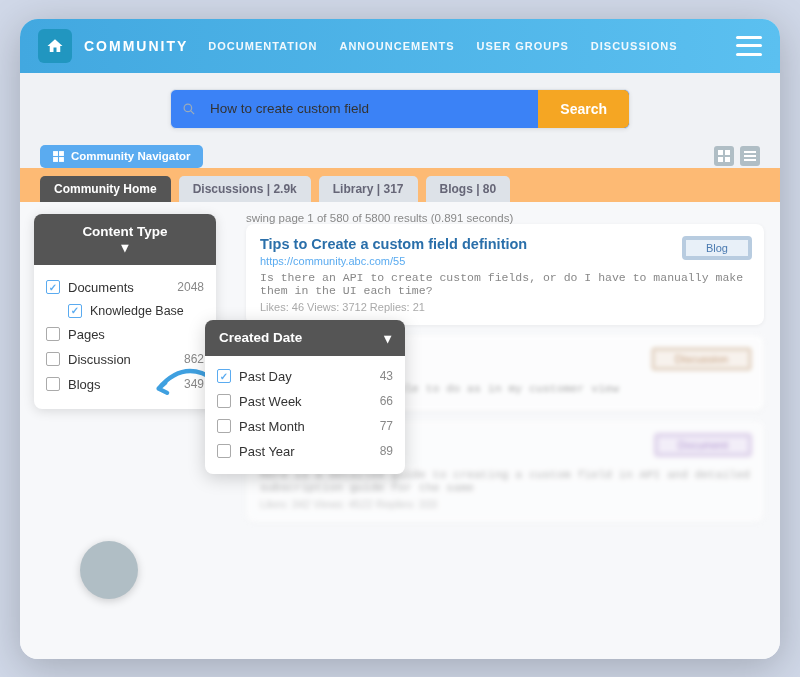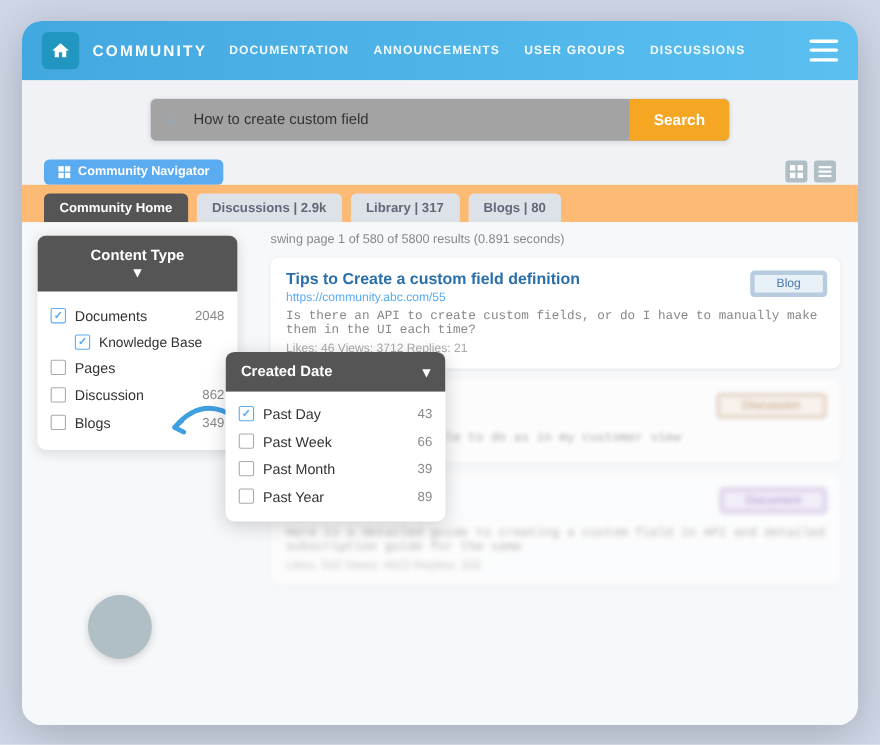--- a/index.html
+++ b/index.html
@@ -78,22 +78,22 @@
     .search-bar-area {
       background: #f0f2f5;
       padding: 16px 0 10px 0;
       display: flex;
       justify-content: center;
       flex-shrink: 0;
     }
     .search-bar {
       display: flex;
       align-items: center;
-      width: 528px;
-      background: #a3a3a3;
+      width: 460px;
+      background: #3b82f6;
       border-radius: 6px;
       border: 1px solid #dde2e8;
       overflow: hidden;
       box-shadow: 0 1px 4px rgba(0,0,0,0.07);
     }
     .search-icon-wrap {
       padding: 0 10px;
       display: flex; align-items: center; color: #9ab;
     }
     .search-input {
@@ -227,21 +227,20 @@
     }
     
     .results-area {
       flex: 1;
       padding: 10px 16px;
       overflow: hidden;
     }
     .results-count {
       font-size: 11.5px;
       color: #888;
-      margin-bottom: 10px;
     }
     .result-card {
       background: white;
       border-radius: 8px;
       padding: 12px 14px;
       margin-bottom: 10px;
       box-shadow: 0 1px 4px rgba(0,0,0,0.06);
       position: relative;
     }
     .result-title {
@@ -483,21 +482,21 @@
 
         <div class="overlay-item">
           <div class="filter-checkbox"></div>
           <span>Past Week</span>
           <span class="count">66</span>
         </div>
 
         <div class="overlay-item">
           <div class="filter-checkbox"></div>
           <span>Past Month</span>
-          <span class="count">39</span>
+          <span class="count">77</span>
         </div>
 
         <div class="overlay-item">
           <div class="filter-checkbox"></div>
           <span>Past Year</span>
           <span class="count">89</span>
         </div>
       </div>
     </div>
 

